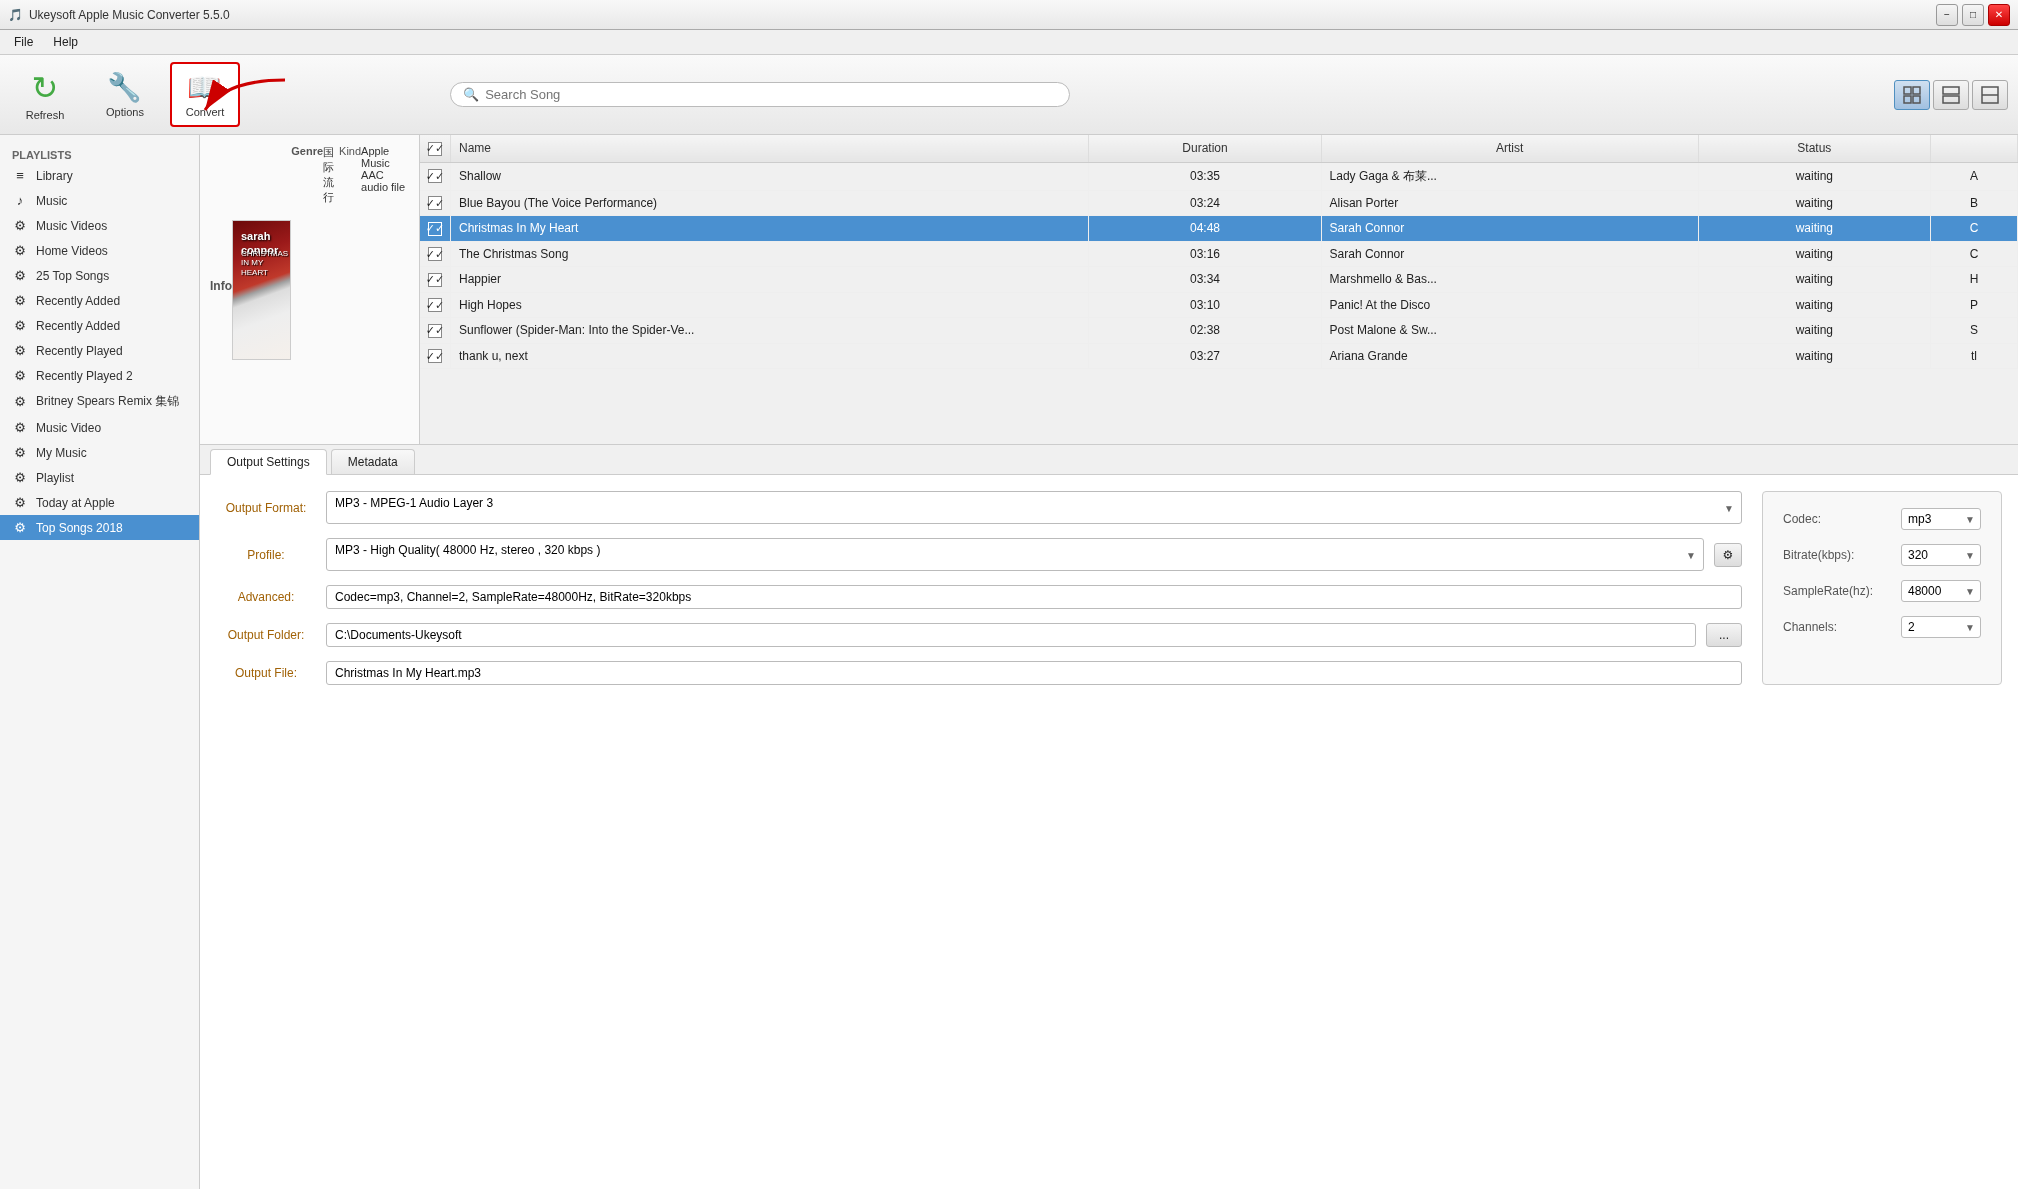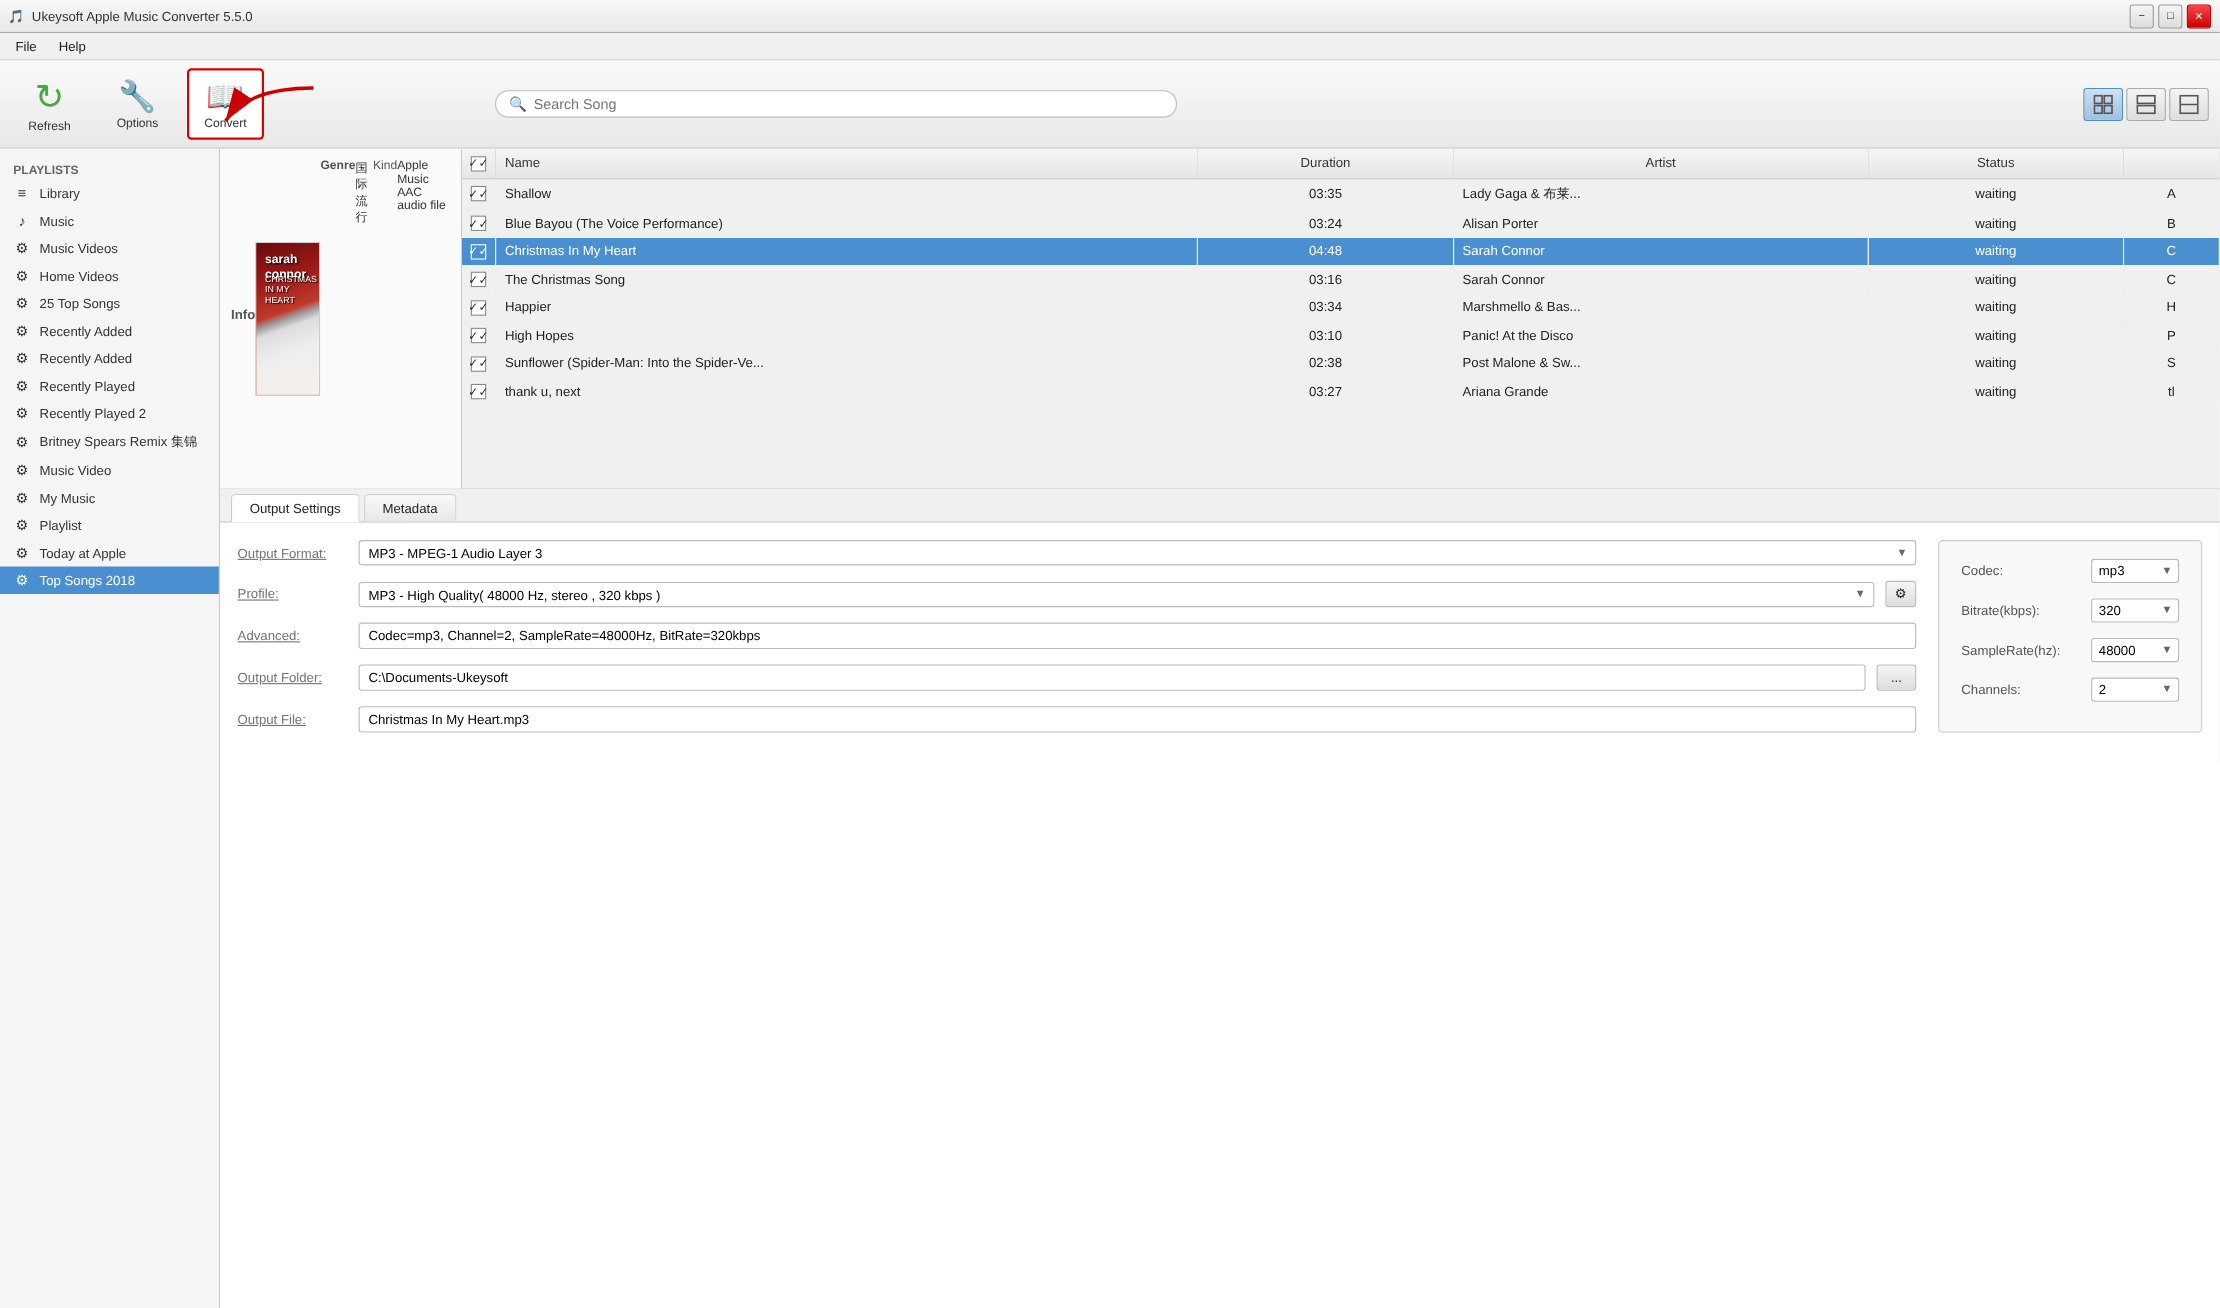--- a/index.html
+++ b/index.html
@@ -78,24 +78,24 @@
     #output-area { flex: 1; background: white; overflow-y: auto; padding: 0; }
     .tabs-header { display: flex; border-bottom: 1px solid #ccc; background: #f0f0f0; padding: 4px 10px 0; }
     .tab-btn { padding: 5px 16px; border: 1px solid #ccc; border-bottom: none; background: linear-gradient(to bottom, #f8f8f8, #e8e8e8); cursor: pointer; border-radius: 4px 4px 0 0; margin-right: 4px; font-size: 12px; }
     .tab-btn.active { background: white; border-bottom: 1px solid white; margin-bottom: -1px; }
 
     .output-settings { display: flex; padding: 16px; gap: 20px; }
     .output-left { flex: 1; display: flex; flex-direction: column; gap: 14px; }
     .output-right { width: 240px; border: 1px solid #ccc; background: #f8f8f8; border-radius: 4px; padding: 16px 20px; display: flex; flex-direction: column; gap: 14px; }
 
     .form-row { display: flex; align-items: center; gap: 10px; }
-    .form-label { width: 100px; text-align: left; color: #737373; font-size: 12px; white-space: nowrap; text-decoration: underline; }
+    .form-label { width: 100px; text-align: center; color: #a16207; font-size: 12px; white-space: nowrap; }
     .form-control { flex: 1; padding: 4px 8px; border: 1px solid #bbb; border-radius: 3px; font-size: 12px; background: white; }
     .form-select-wrap { flex: 1; position: relative; }
-    .form-select-wrap select { width: 100%; padding: 4px 28px 3px 8px; border: 1px solid #bbb; border-radius: 3px; font-size: 12px; background: white; appearance: none; cursor: pointer; }
+    .form-select-wrap select { width: 100%; padding: 4px 28px 13px 8px; border: 1px solid #bbb; border-radius: 3px; font-size: 12px; background: white; appearance: none; cursor: pointer; }
     .form-select-wrap::after { content: '▼'; position: absolute; right: 8px; top: 50%; transform: translateY(-50%); font-size: 10px; color: #666; pointer-events: none; }
     .browse-btn { padding: 4px 8px; border: 1px solid #bbb; background: linear-gradient(to bottom, #f5f5f5, #ddd); border-radius: 3px; cursor: pointer; font-size: 12px; min-width: 36px; text-align: center; }
 
     .right-row { display: flex; align-items: center; justify-content: space-between; }
     .right-label { font-size: 12px; color: #555; }
     .right-select-wrap { position: relative; }
     .right-select-wrap select { padding: 3px 24px 3px 6px; border: 1px solid #bbb; border-radius: 3px; font-size: 12px; background: white; appearance: none; cursor: pointer; min-width: 80px; }
     .right-select-wrap::after { content: '▼'; position: absolute; right: 6px; top: 50%; transform: translateY(-50%); font-size: 10px; color: #666; pointer-events: none; }
 
     

